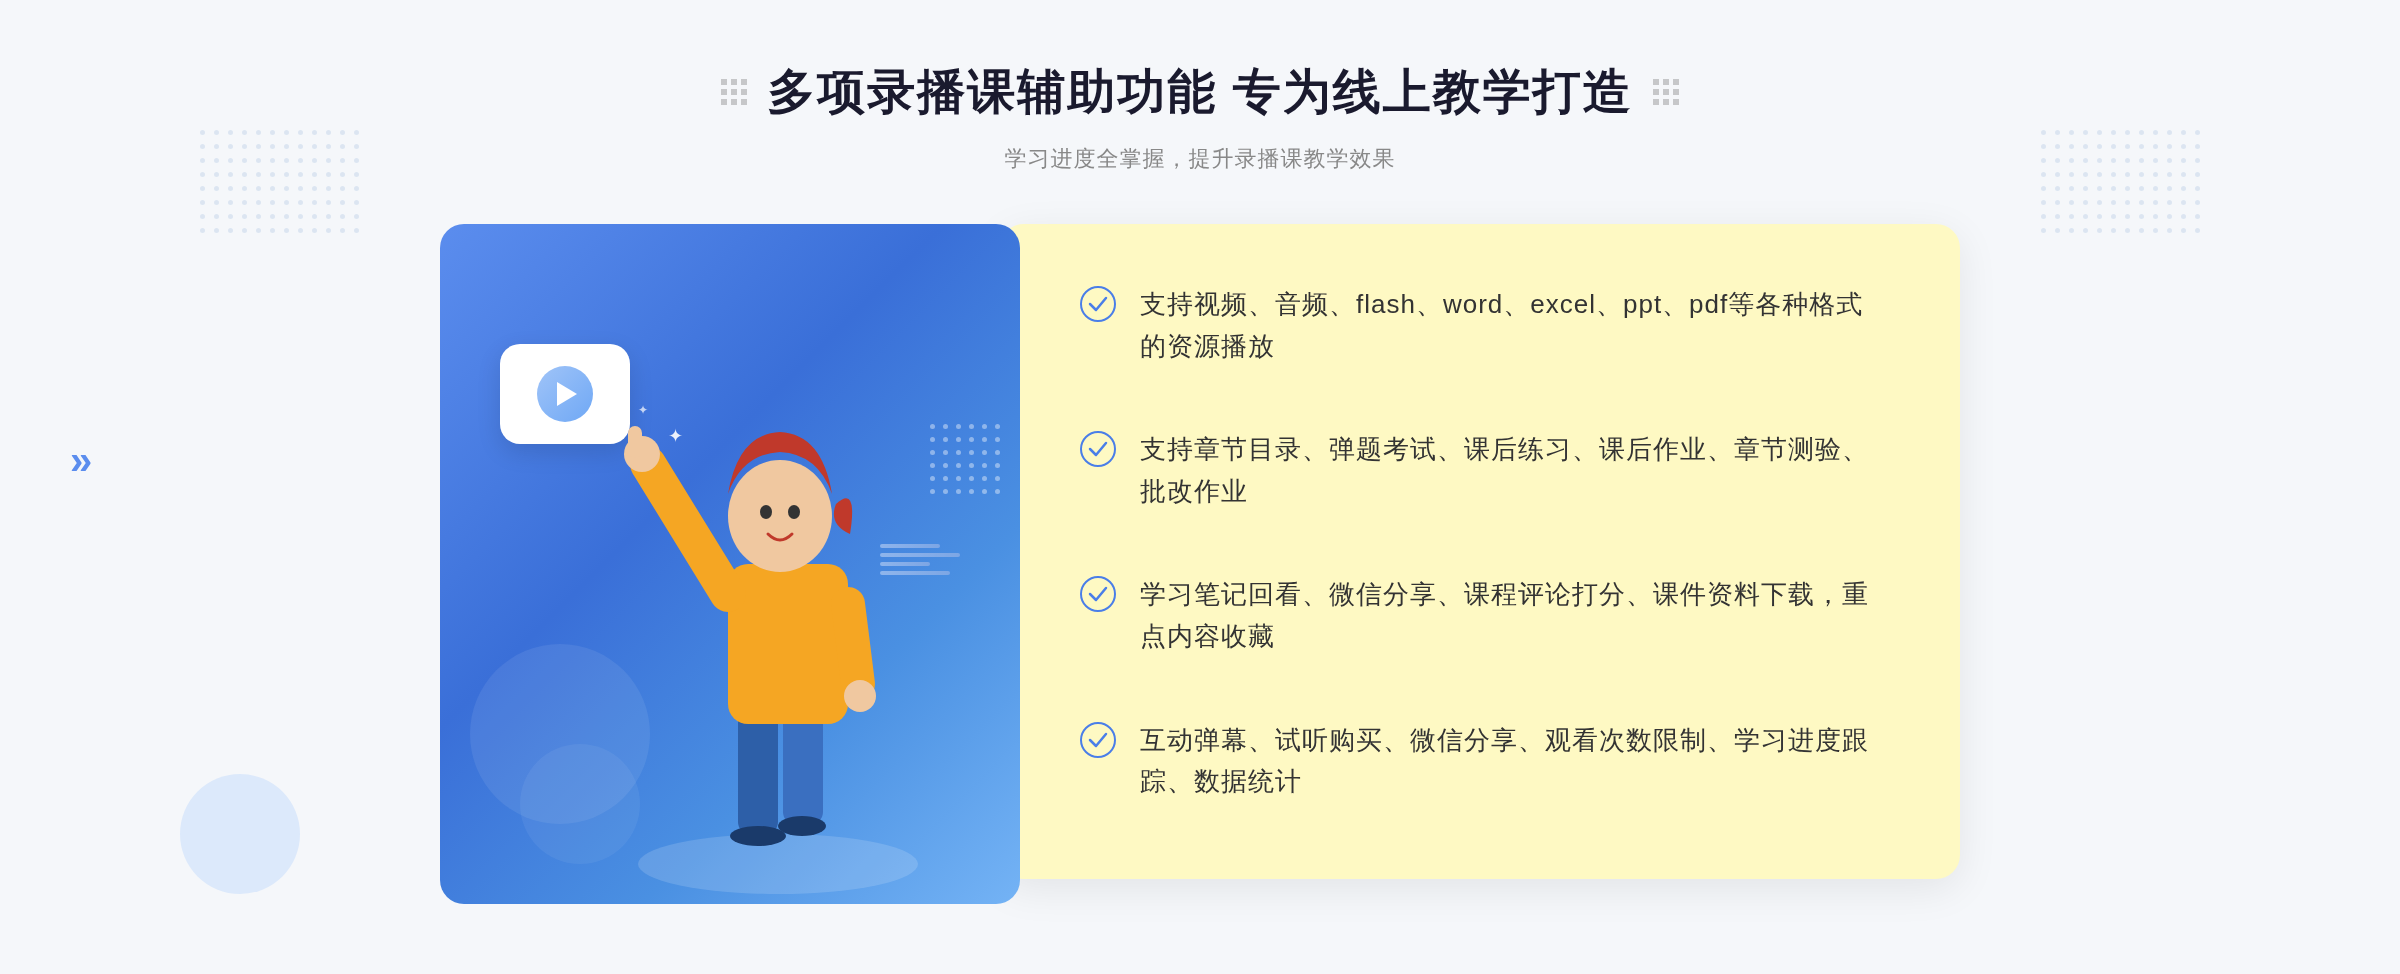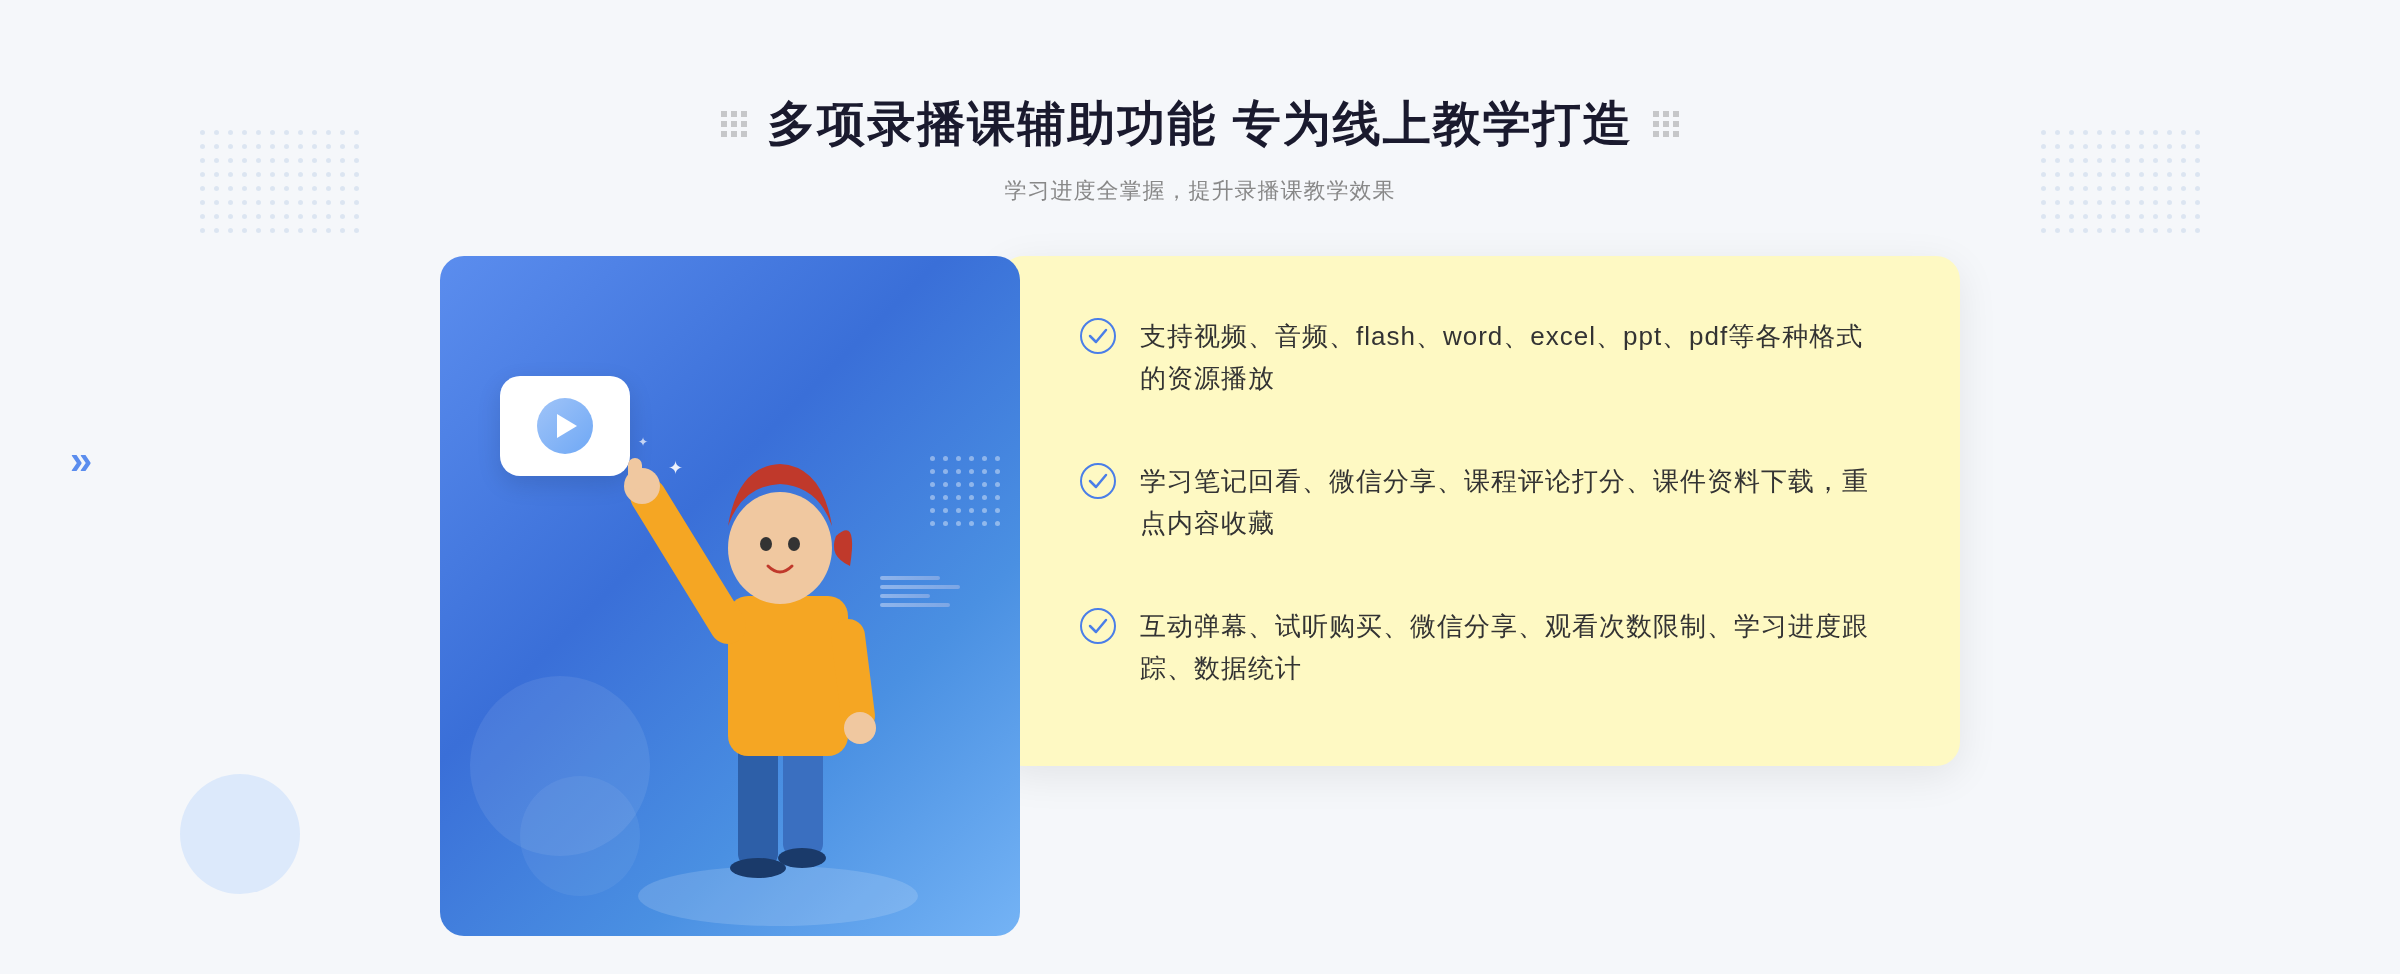--- a/index.html
+++ b/index.html
@@ -12,21 +12,21 @@
       width: 2400px;
       height: 974px;
       background: #f5f7fa;
       font-family: 'PingFang SC', 'Microsoft YaHei', sans-serif;
       overflow: hidden;
       position: relative;
     }
 
     .header-section {
       text-align: center;
-      padding-top: 92px;
+      padding-top: 60px;
       position: relative;
       z-index: 2;
     }
 
     .header-title-wrapper {
       display: flex;
       align-items: center;
       justify-content: center;
       gap: 20px;
       margin-bottom: 20px;
@@ -615,20 +615,29 @@
     <div class="feature-item">
       <div class="check-icon">
         <svg viewBox="0 0 36 36" fill="none" xmlns="http://www.w3.org/2000/svg">
           <circle cx="18" cy="18" r="17" stroke="#4a7ee8" stroke-width="2" fill="none"></circle>
           <path d="M10 18 L16 24 L26 12" stroke="#4a7ee8" stroke-width="2.5" stroke-linecap="round" stroke-linejoin="round" fill="none"></path>
         </svg>
       </div>
       <p class="feature-text">支持视频、音频、flash、word、excel、ppt、pdf等各种格式的资源播放</p>
     </div>
 
+    <div class="feature-item">
+      <div class="check-icon">
+        <svg viewBox="0 0 36 36" fill="none" xmlns="http://www.w3.org/2000/svg">
+          <circle cx="18" cy="18" r="17" stroke="#4a7ee8" stroke-width="2" fill="none"></circle>
+          <path d="M10 18 L16 24 L26 12" stroke="#4a7ee8" stroke-width="2.5" stroke-linecap="round" stroke-linejoin="round" fill="none"></path>
+        </svg>
+      </div>
+      <p class="feature-text">支持章节目录、弹题考试、课后练习、课后作业、章节测验、批改作业</p>
+    </div>
 
     <div class="feature-item">
       <div class="check-icon">
         <svg viewBox="0 0 36 36" fill="none" xmlns="http://www.w3.org/2000/svg">
           <circle cx="18" cy="18" r="17" stroke="#4a7ee8" stroke-width="2" fill="none"></circle>
           <path d="M10 18 L16 24 L26 12" stroke="#4a7ee8" stroke-width="2.5" stroke-linecap="round" stroke-linejoin="round" fill="none"></path>
         </svg>
       </div>
       <p class="feature-text">学习笔记回看、微信分享、课程评论打分、课件资料下载，重点内容收藏</p>
     </div>

